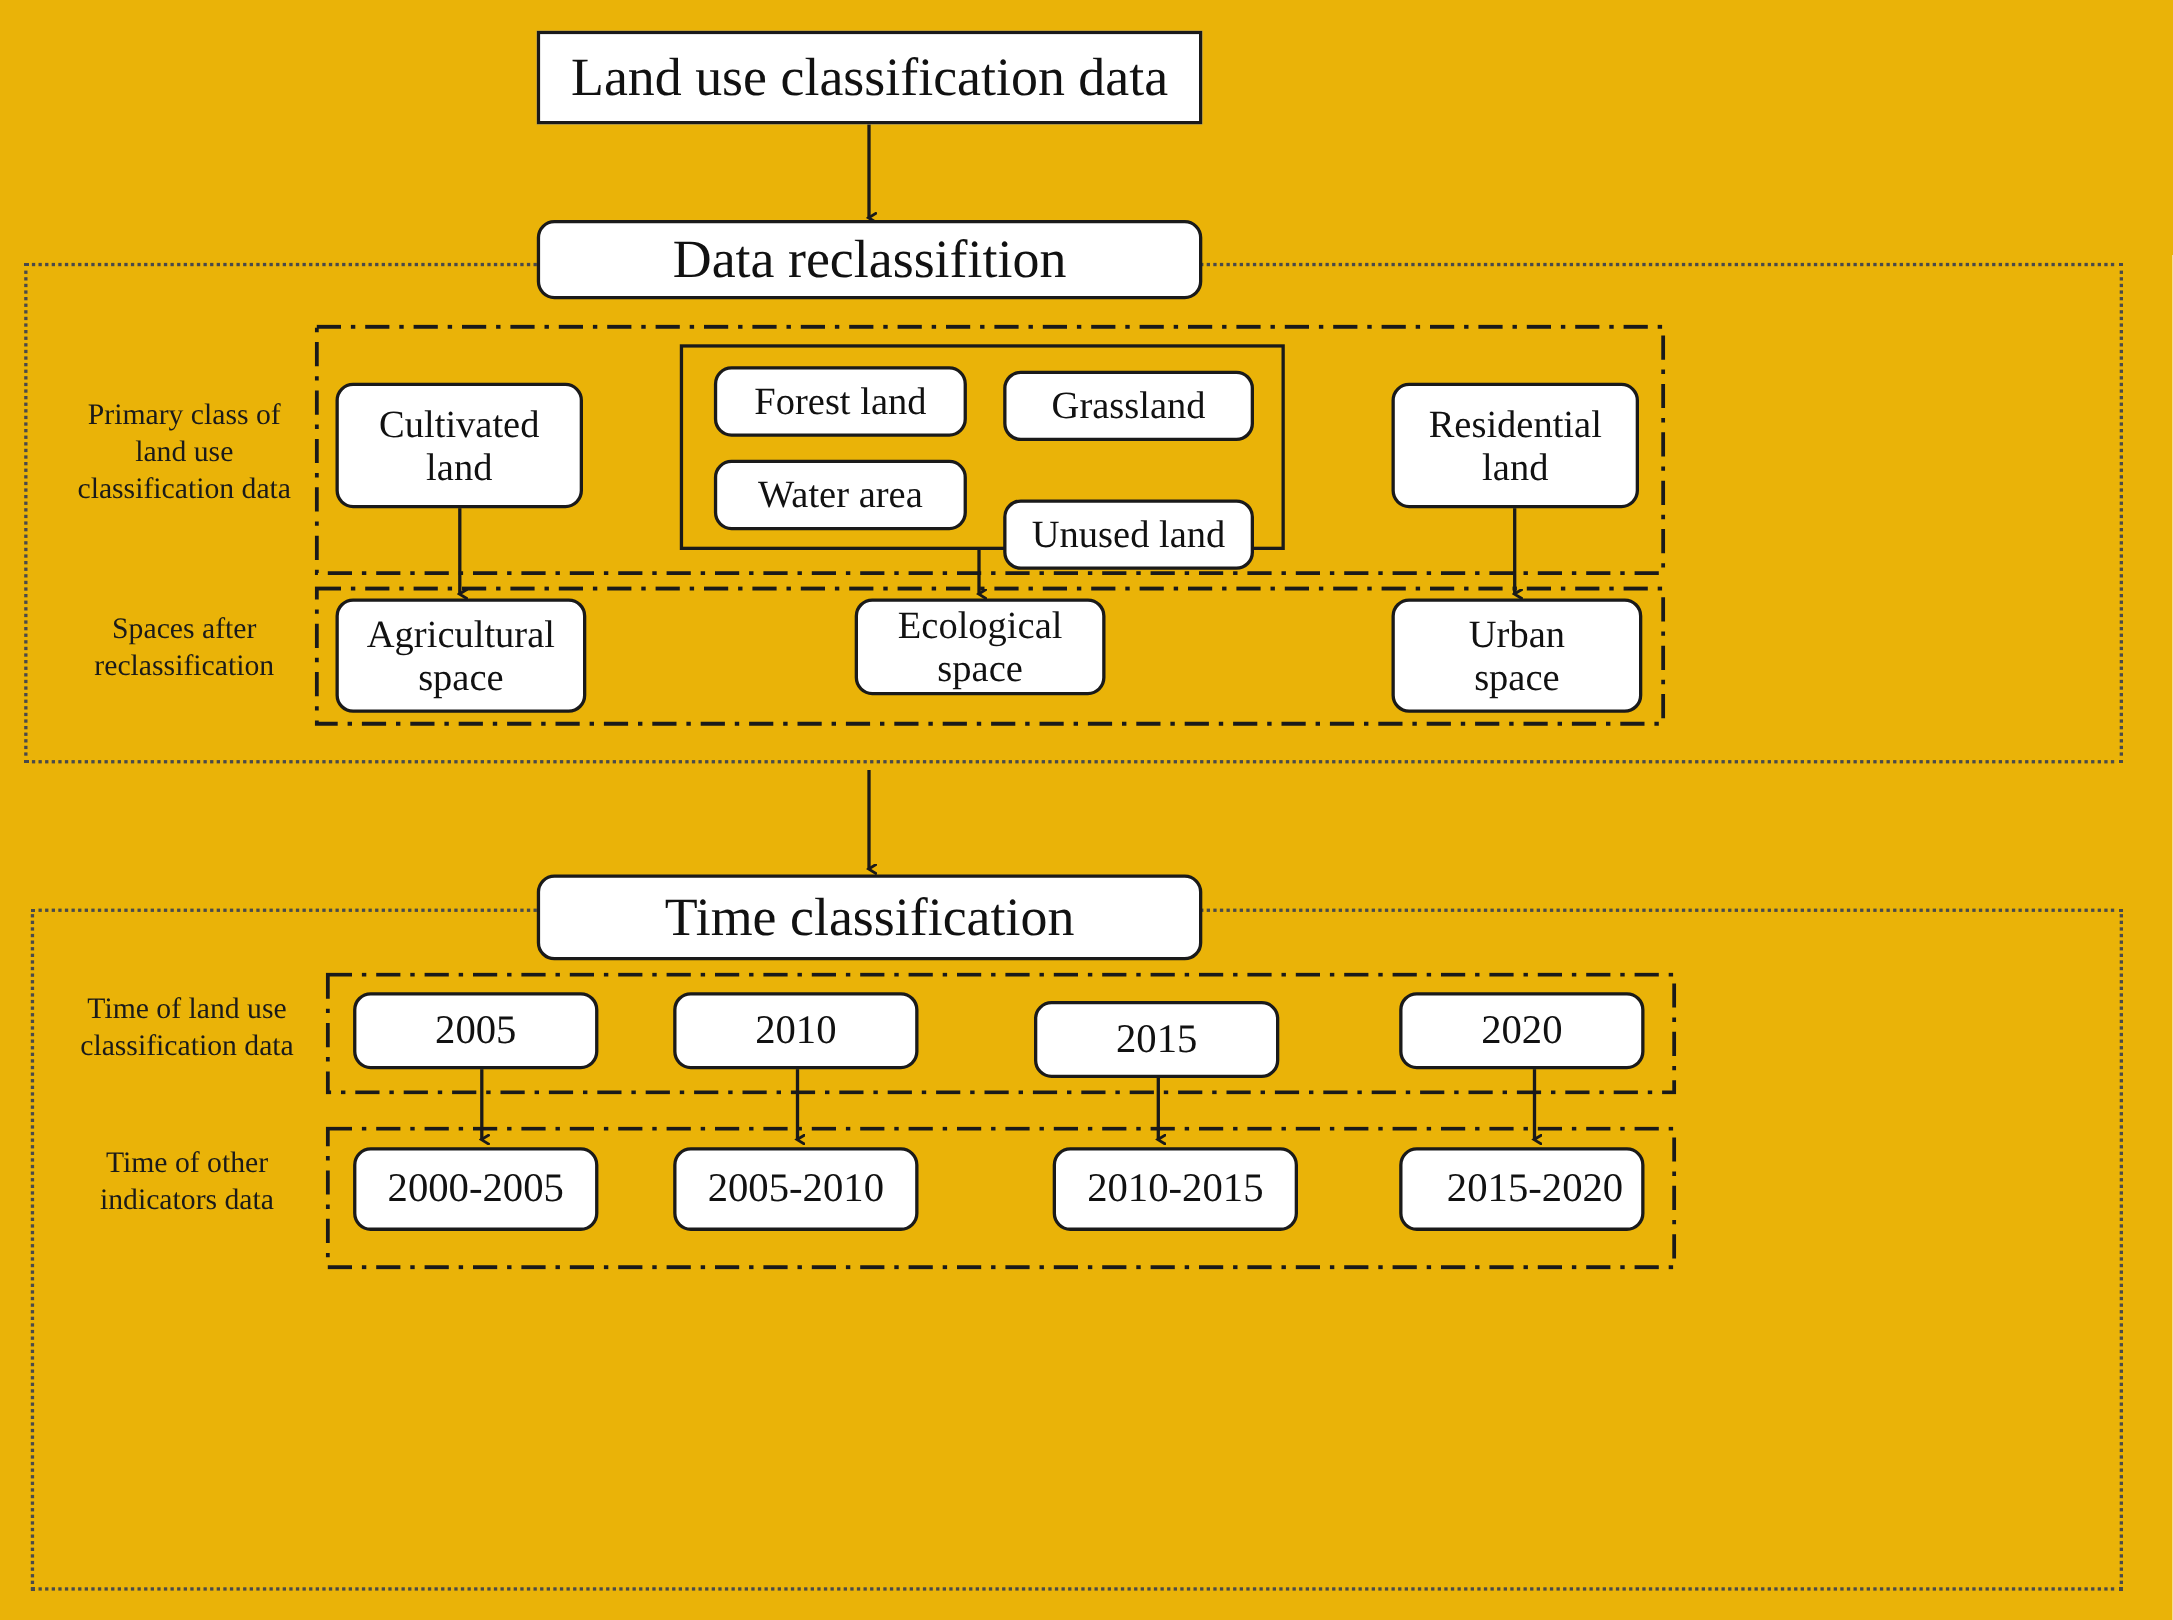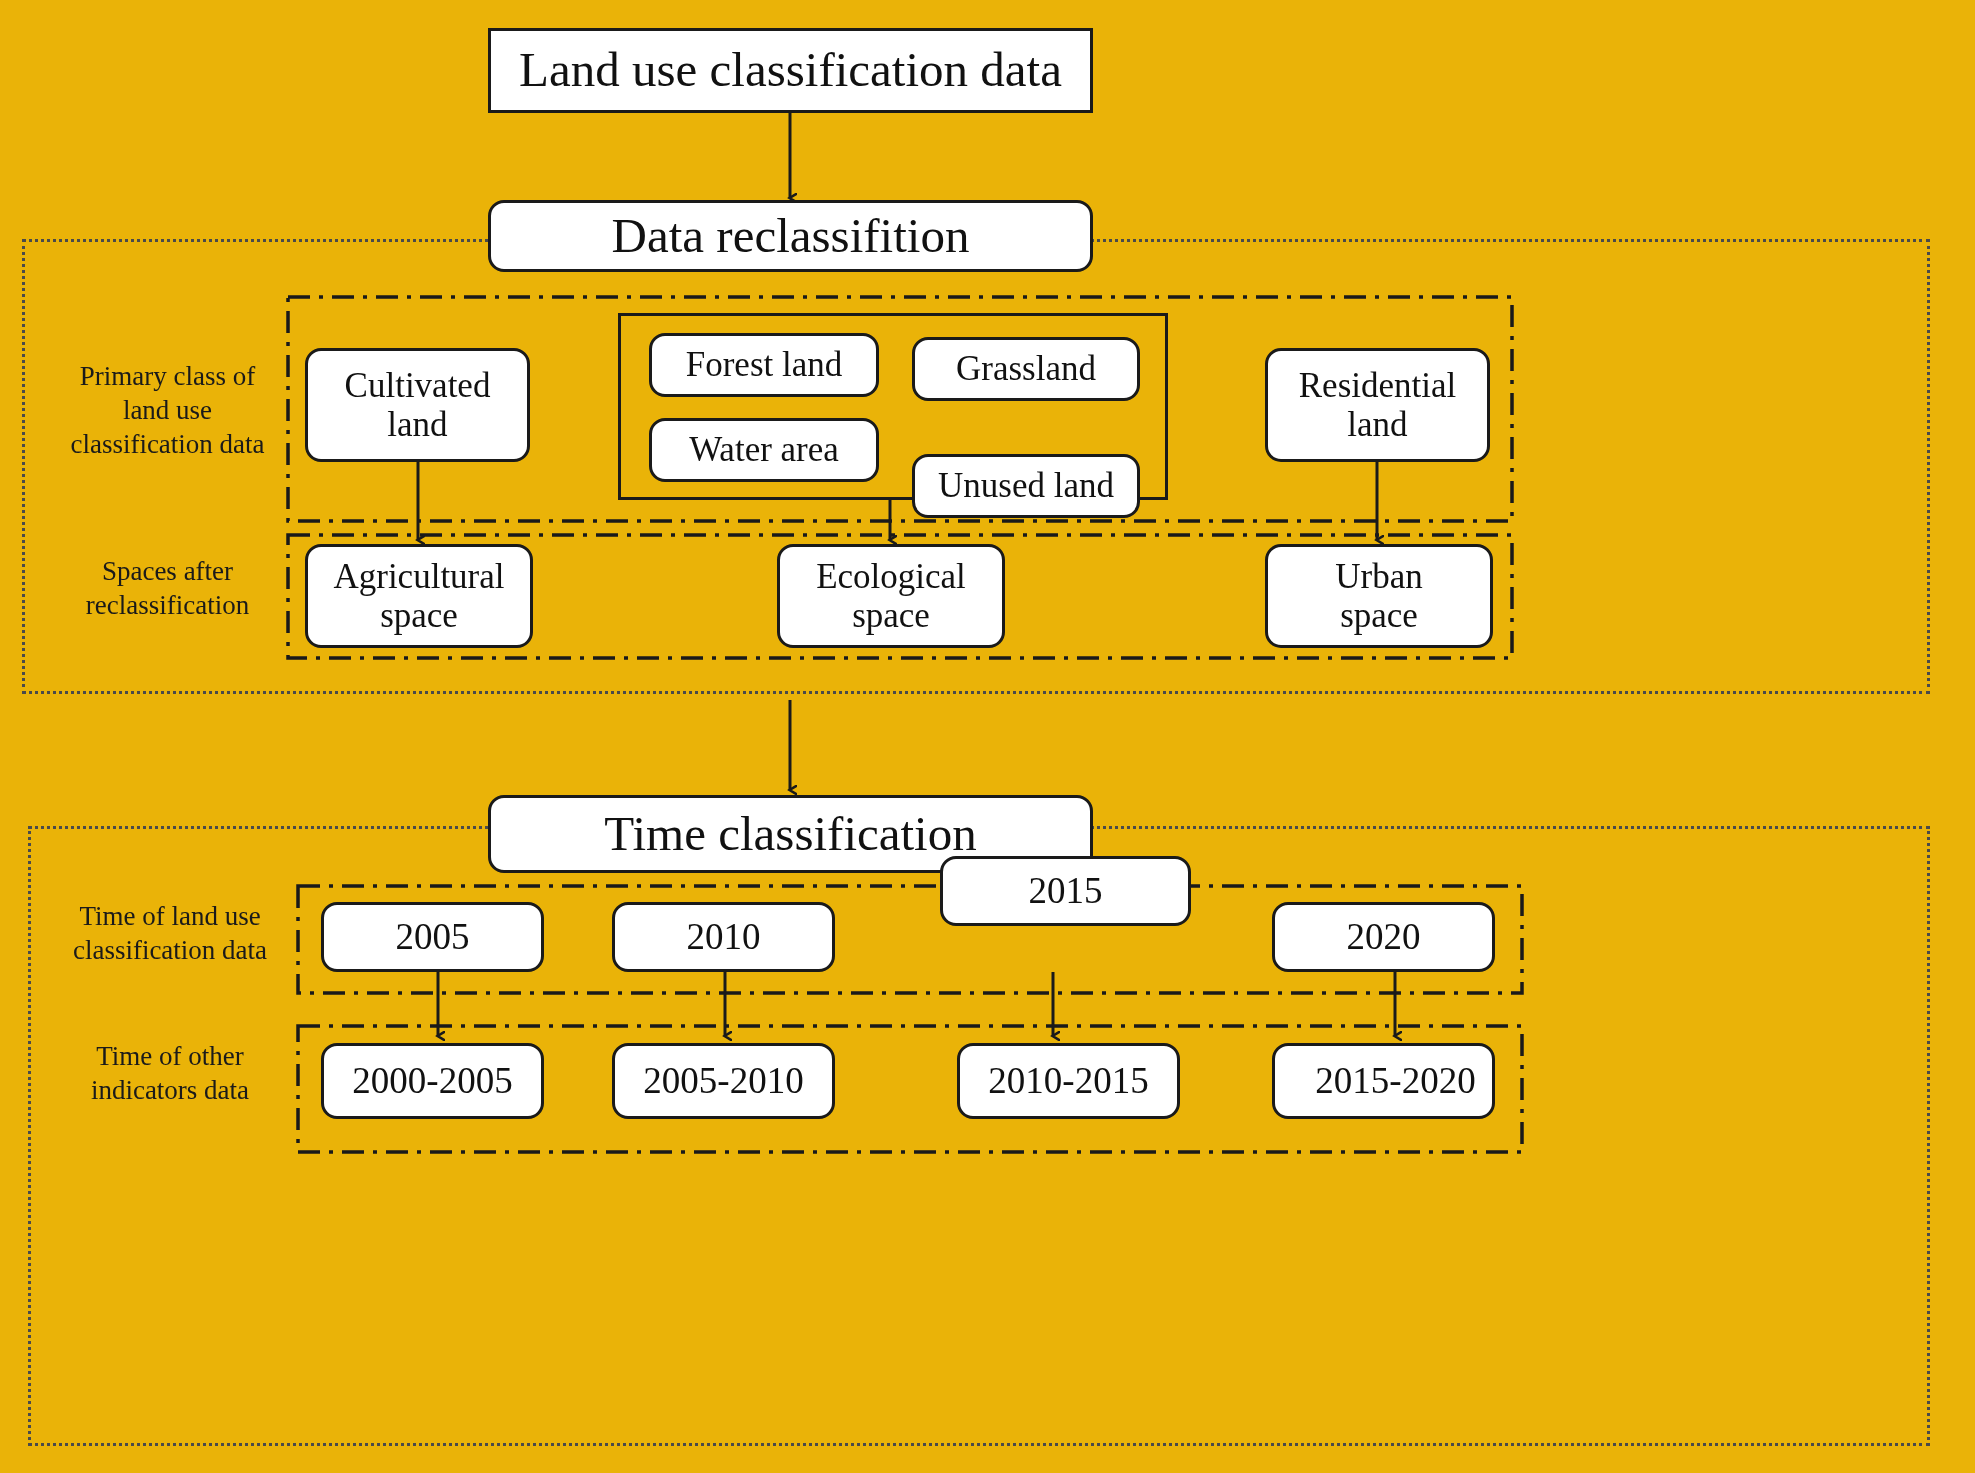--- a/index.html
+++ b/index.html
@@ -145,37 +145,37 @@
   <div class="node round t-med" style="left:649px; top:418px; width:230px; height:64px;">Water area</div>
 
   <div class="node round t-med" style="left:912px; top:418px; width:228px; height:64px;margin-top:36px;">Unused land</div>
 
   <div class="node round t-med" style="left:1265px; top:348px; width:225px; height:114px; white-space:pre-line;">Residential
 land</div>
 
   <div class="node round t-med" style="left:305px; top:544px; width:228px; height:104px; white-space:pre-line;">Agricultural
 space</div>
 
-  <div class="node round t-med" style="left:777px; top:544px; width:228px; height:104px; white-space:pre-line;">Ecological
+  <div class="node round t-med" style="left:777px; top:544px; width:228px; height:88px; white-space:pre-line;">Ecological
 space</div>
 
   <div class="node round t-med" style="left:1265px; top:544px; width:228px; height:104px; white-space:pre-line;">Urban
 space</div>
 
   <div class="node round t-huge" style="left:488px; top:795px; width:605px; height:78px;">Time classification</div>
 
   <div class="side-label" style="left:45px; top:900px; width:250px; white-space:pre-line;">Time of  land use
 classification data</div>
 
   <div class="side-label" style="left:45px; top:1040px; width:250px; white-space:pre-line;">Time of  other
 indicators data</div>
 
   <div class="node round t-yr" style="left:321px; top:902px; width:223px; height:70px;">2005</div>
   <div class="node round t-yr" style="left:612px; top:902px; width:223px; height:70px;">2010</div>
-  <div class="node round t-yr" style="left:940px; top:856px; width:251px; height:70px;">2015</div>
+  <div class="node round t-yr" style="left:940px; top:910px; width:223px; height:70px;">2015</div>
   <div class="node round t-yr" style="left:1272px; top:902px; width:223px; height:70px;">2020</div>
 
   <div class="node round t-yr" style="left:321px; top:1043px; width:223px; height:76px;">2000-2005</div>
   <div class="node round t-yr" style="left:612px; top:1043px; width:223px; height:76px;">2005-2010</div>
   <div class="node round t-yr" style="left:957px; top:1043px; width:223px; height:76px;">2010-2015</div>
   <div class="node round t-yr" style="left:1272px; top:1043px; width:223px; height:76px;padding-left:24px;">2015-2020</div>
 
 </div>
 
 </body></html>

